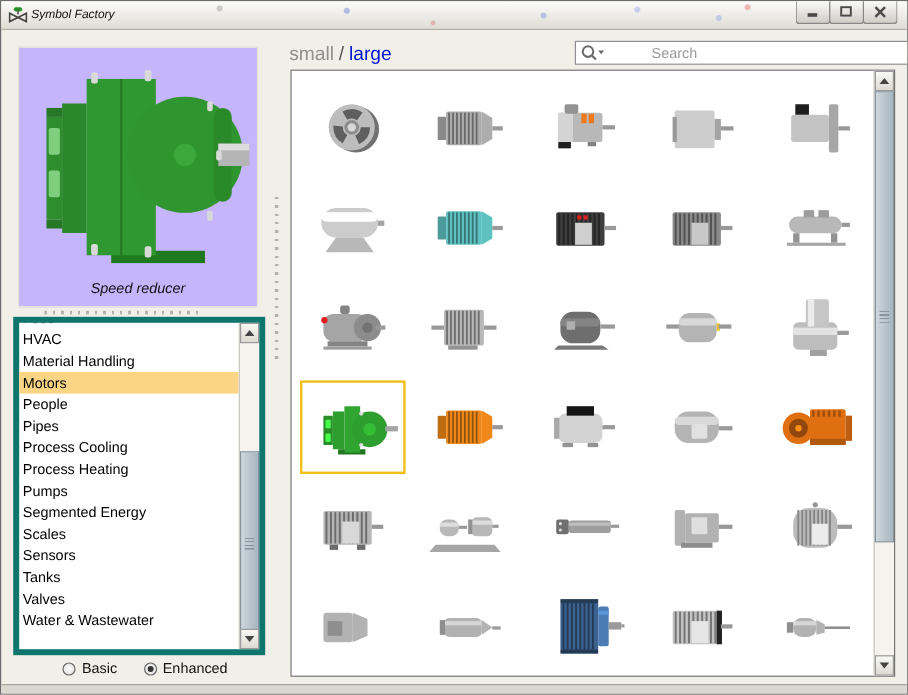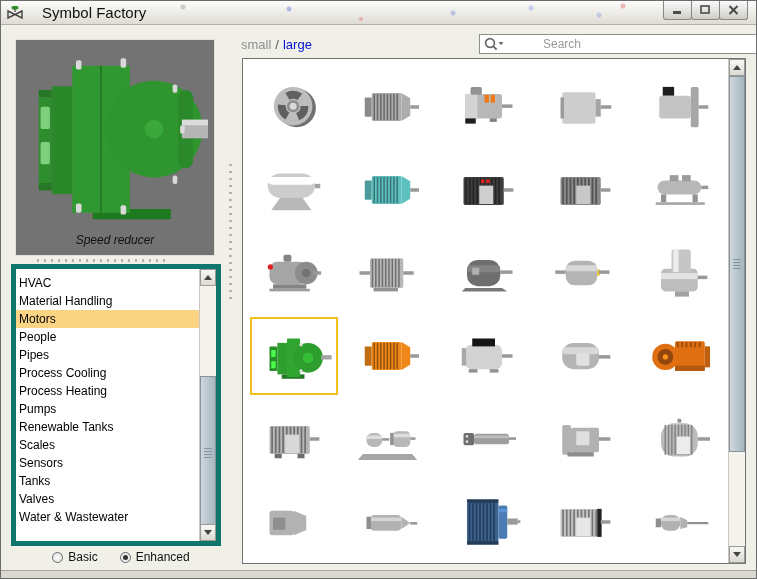--- a/index.html
+++ b/index.html
@@ -11,27 +11,27 @@
     background-image:
       radial-gradient(circle at 288px 8px, rgba(100,120,210,.45) 0 2px, transparent 3px),
       radial-gradient(circle at 452px 12px, rgba(110,130,220,.40) 0 2px, transparent 3px),
       radial-gradient(circle at 530px 7px, rgba(120,140,230,.35) 0 2px, transparent 3px),
       radial-gradient(circle at 598px 14px, rgba(120,140,230,.35) 0 2px, transparent 3px),
       radial-gradient(circle at 622px 5px, rgba(220,90,90,.40) 0 2px, transparent 3px),
       radial-gradient(circle at 360px 18px, rgba(220,90,90,.35) 0 1.5px, transparent 2.5px),
       radial-gradient(circle at 182px 6px, rgba(140,140,140,.40) 0 2px, transparent 3px),
       linear-gradient(#fcfcfb,#dedcd4);
     border-bottom:1px solid #b2afa7;display:flex;align-items:center;padding-left:6px;}
-  .apptitle{font-size:15px;color:#111;margin-left:19px;}
+  .apptitle{font-size:10px;color:#111;margin-left:3px;font-style:italic;}
   .winbtns{position:absolute;top:0;right:8px;display:flex;}
   .wbtn{width:29px;height:19px;border:1px solid #878787;border-top:none;margin-left:-1px;
         background:linear-gradient(#fafafa,#cfcdc6);display:flex;align-items:center;justify-content:center;
         border-radius:0 0 3px 3px;}
   
-  .preview-box{position:absolute;left:14px;top:38px;width:200px;height:217px;background:#737373;
+  .preview-box{position:absolute;left:14px;top:38px;width:200px;height:217px;background:#c4b5fd;
                border:1px solid #e3e1d9;display:flex;flex-direction:column;align-items:center;}
   .preview-caption{font-size:12px;font-style:italic;color:#111;margin-top:1px;}
   .h-split{position:absolute;left:36px;top:258px;width:130px;height:3px;
            background:repeating-linear-gradient(90deg,#b5b2aa 0 2px,transparent 2px 7px);}
   .v-split{position:absolute;left:228px;top:163px;width:3px;height:138px;
            background:repeating-linear-gradient(180deg,#b5b2aa 0 2px,transparent 2px 7px);}
   .listbox{position:absolute;left:10px;top:263px;width:210px;height:282px;background:#fff;
            border:5px solid #0f766e;overflow:hidden;}
   .cat-items{position:absolute;left:0;top:0;right:17px;bottom:0;overflow:hidden;}
   .cat-item{height:18px;line-height:18px;font-size:12px;padding-left:3px;white-space:nowrap;color:#000;}
@@ -48,21 +48,21 @@
             border:1px solid #85939e;}
   .sb-thumb::after{content:"";position:absolute;left:3px;top:50%;margin-top:-5px;width:8px;height:10px;
             background:repeating-linear-gradient(180deg,#8795a0 0 1px,transparent 1px 3px);}
   .radio-row{position:absolute;left:20px;top:549px;width:200px;display:flex;justify-content:center;
              gap:22px;font-size:12px;align-items:center;color:#111;text-align:center;}
   .radio-opt{display:flex;align-items:center;}
   .radio{width:11px;height:11px;border:1px solid #6a6a6a;border-radius:50%;
          background:radial-gradient(#fff,#dcdcdc);margin-right:5px;position:relative;display:inline-block;}
   .radio.checked::after{content:"";position:absolute;left:2px;top:2px;width:5px;height:5px;background:#333;border-radius:50%;}
   
-  .size-links{position:absolute;left:240px;top:36px;font-size:13px;}
+  .size-links{position:absolute;left:240px;top:36px;font-size:16px;}
   .link-inactive{color:#8f8f8f;cursor:pointer;}
   .sep{color:#555;margin:0 4px;}
   .link-active{color:#0014d2;cursor:pointer;}
   .searchbox{position:absolute;left:478px;top:33px;width:300px;height:20px;background:#fff;
              border:1px solid #8f8f8f;display:flex;align-items:center;gap:35px;}
   .searchbox input{border:none;outline:none;flex:1;font-size:12px;height:16px;padding:0 3px;
              background:transparent;color:#333;font-family:"Liberation Sans",sans-serif;}
   .searchbox input::placeholder{color:#9a9a9a;}
   .gridpanel{position:absolute;left:241px;top:57px;width:504px;height:506px;background:#fff;
              border:1px solid #747474;}
@@ -140,21 +140,21 @@
     <div class="cat-items">
         <div class="cat-item clip">Food</div>
         <div class="cat-item">HVAC</div>
         <div class="cat-item">Material Handling</div>
         <div class="cat-item selected">Motors</div>
         <div class="cat-item">People</div>
         <div class="cat-item">Pipes</div>
         <div class="cat-item">Process Cooling</div>
         <div class="cat-item">Process Heating</div>
         <div class="cat-item">Pumps</div>
-        <div class="cat-item">Renewable Tanks</div>
+        <div class="cat-item">Segmented Energy</div>
         <div class="cat-item">Scales</div>
         <div class="cat-item">Sensors</div>
         <div class="cat-item">Tanks</div>
         <div class="cat-item">Valves</div>
         <div class="cat-item">Water &amp; Wastewater</div>
       </div>
     <div class="sbar">
       <div class="sb-btn up">
           <span class="tri-up"></span>
         </div>

